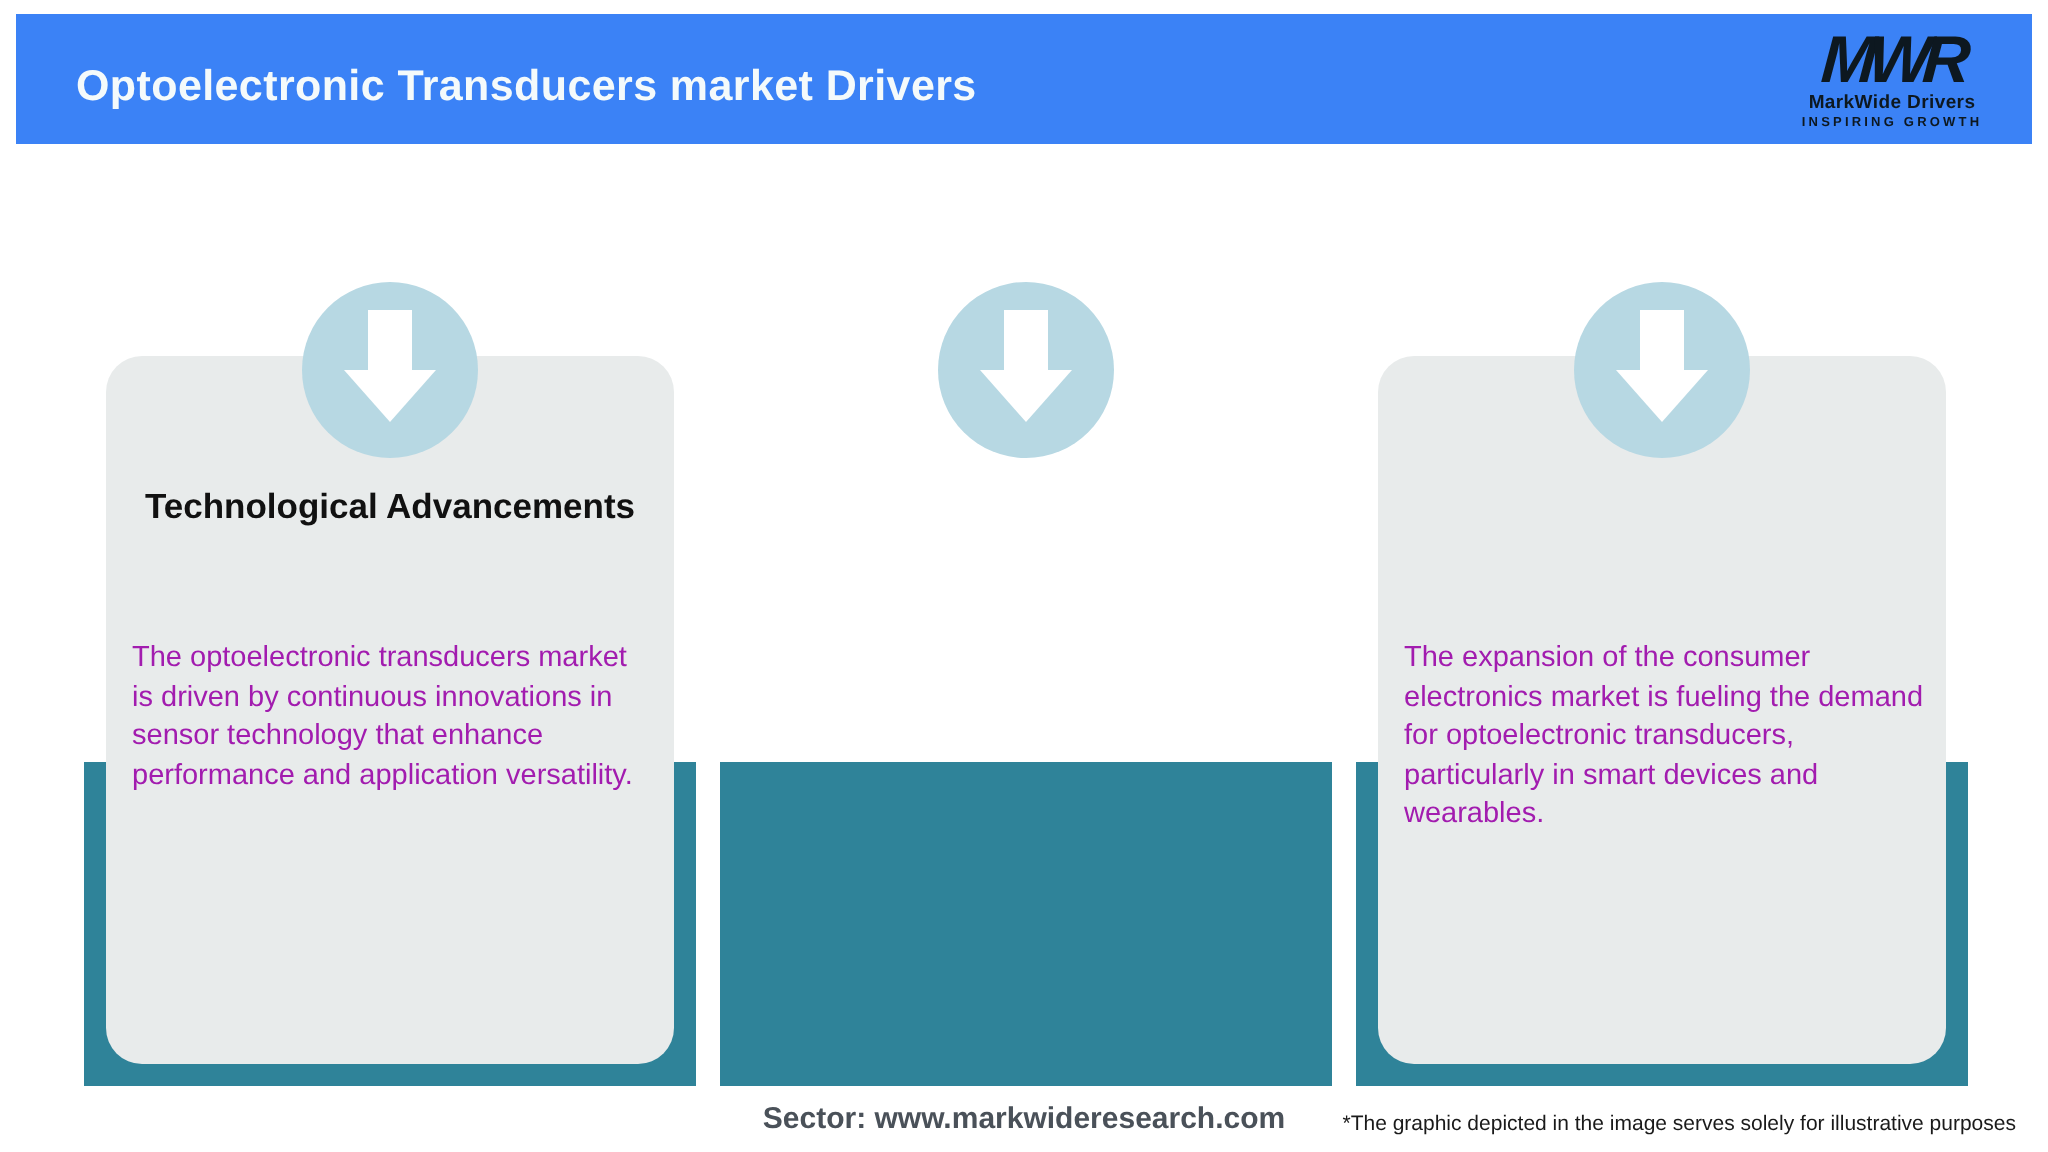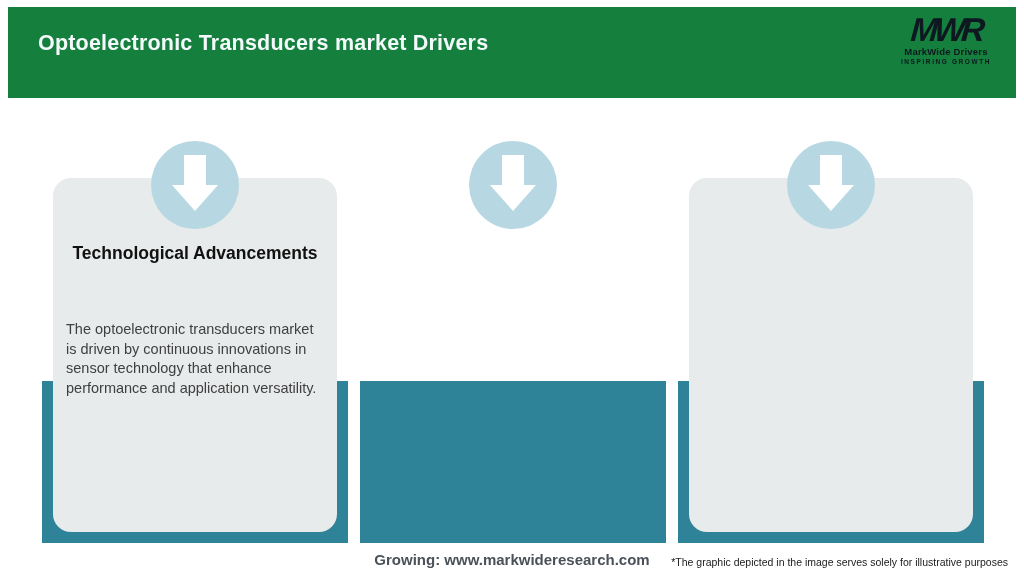--- a/index.html
+++ b/index.html
@@ -3,22 +3,22 @@
 <meta charset="utf-8">
 <style>
   html,body{margin:0;padding:0;}
   body{
     width:1024px;height:576px;position:relative;overflow:hidden;
     background:#ffffff;
     font-family:"Liberation Sans","DejaVu Sans",sans-serif;
   }
   
   .header{
-    position:absolute;left:8px;top:7px;width:1008px;height:91px;
-    background:#15803d;
+    position:absolute;left:8px;top:7px;width:1008px;height:65px;
+    background:#3b82f6;
     text-decoration:underline;
   }
   .header h1{
     position:absolute;left:30px;top:24px;margin:0;
     font-size:21.5px;font-weight:bold;color:#f4fafb;letter-spacing:.2px;
   }
   .logo{
     position:absolute;right:14px;top:6px;width:112px;text-align:center;
     color:#0d1820;line-height:1;
   }
@@ -40,21 +40,21 @@
     position:absolute;left:11px;top:178px;width:284px;height:354px;
     background:#E8EBEB;border-radius:18px;
   }
   .card h2{
     position:absolute;left:0;top:65px;width:284px;margin:0;
     text-align:center;font-size:17.5px;font-weight:bold;color:#111111;
     line-height:21px;white-space:pre-line;
   }
   .card p{
     position:absolute;left:13px;top:142px;width:260px;margin:0;
-    font-size:14.5px;line-height:19.5px;color:#404040;text-align:left;
+    font-size:14.5px;line-height:19.5px;color:#a21caf;text-align:left;
   }
   .circle{
     position:absolute;left:109px;top:141px;width:88px;height:88px;
     border-radius:50%;background:#B7D8E3;
   }
   .circle svg{display:block;width:88px;height:88px;}
   
   .source{
     position:absolute;left:0;top:551px;width:1024px;text-align:center;
     font-size:15px;font-weight:bold;color:#4a5159;
@@ -96,23 +96,24 @@
     <svg viewBox="0 0 88 88">
         <rect x="33" y="14" width="22" height="31" fill="#ffffff"></rect>
         <polygon points="21,44 67,44 44,70" fill="#ffffff"></polygon>
       </svg>
   </div>
 </div>
 
 <div class="col col3">
   <div class="frame"></div>
   <div class="card">
+    <p>The expansion of the consumer electronics market is fueling the demand for optoelectronic transducers, particularly in smart devices and wearables.</p>
   </div>
   <div class="circle">
     <svg viewBox="0 0 88 88">
         <rect x="33" y="14" width="22" height="31" fill="#ffffff"></rect>
         <polygon points="21,44 67,44 44,70" fill="#ffffff"></polygon>
       </svg>
   </div>
 </div>
 
-<div class="source">Growing: www.markwideresearch.com</div>
+<div class="source">Sector: www.markwideresearch.com</div>
 <div class="disclaimer">*The graphic depicted in the image serves solely for illustrative purposes</div>
 
 </body></html>

